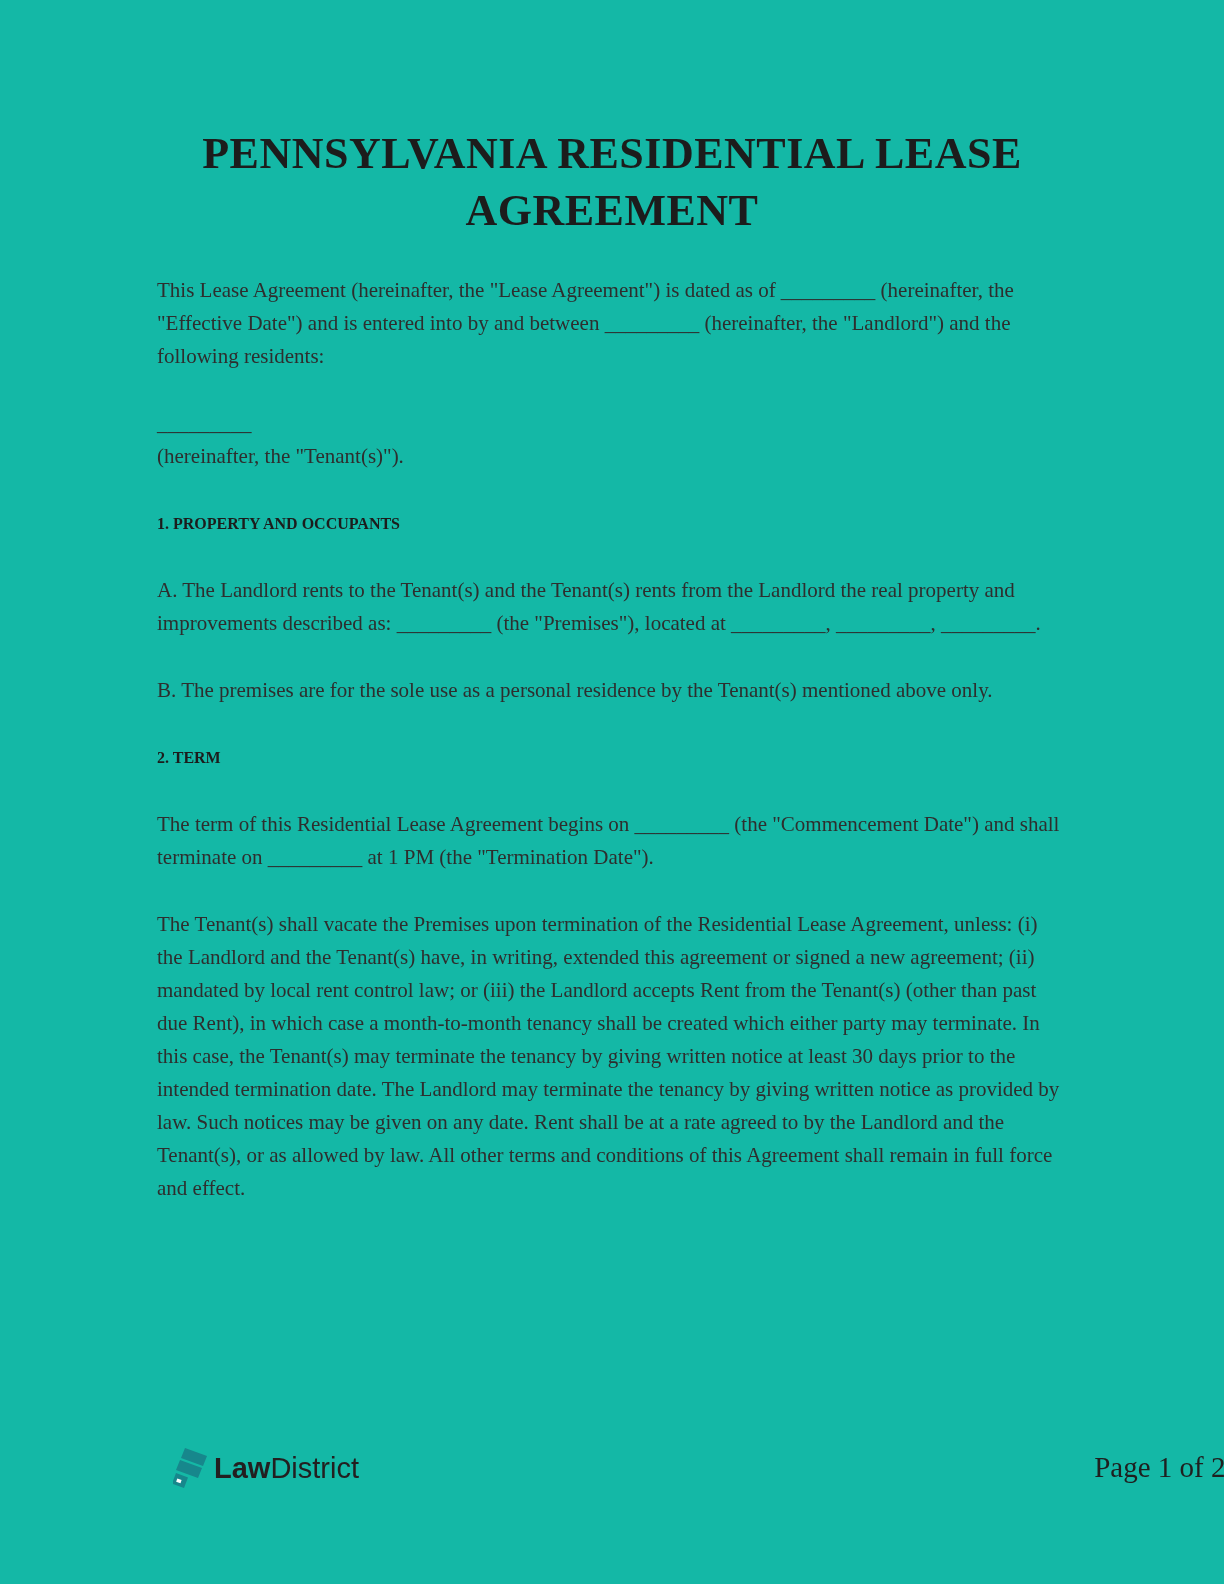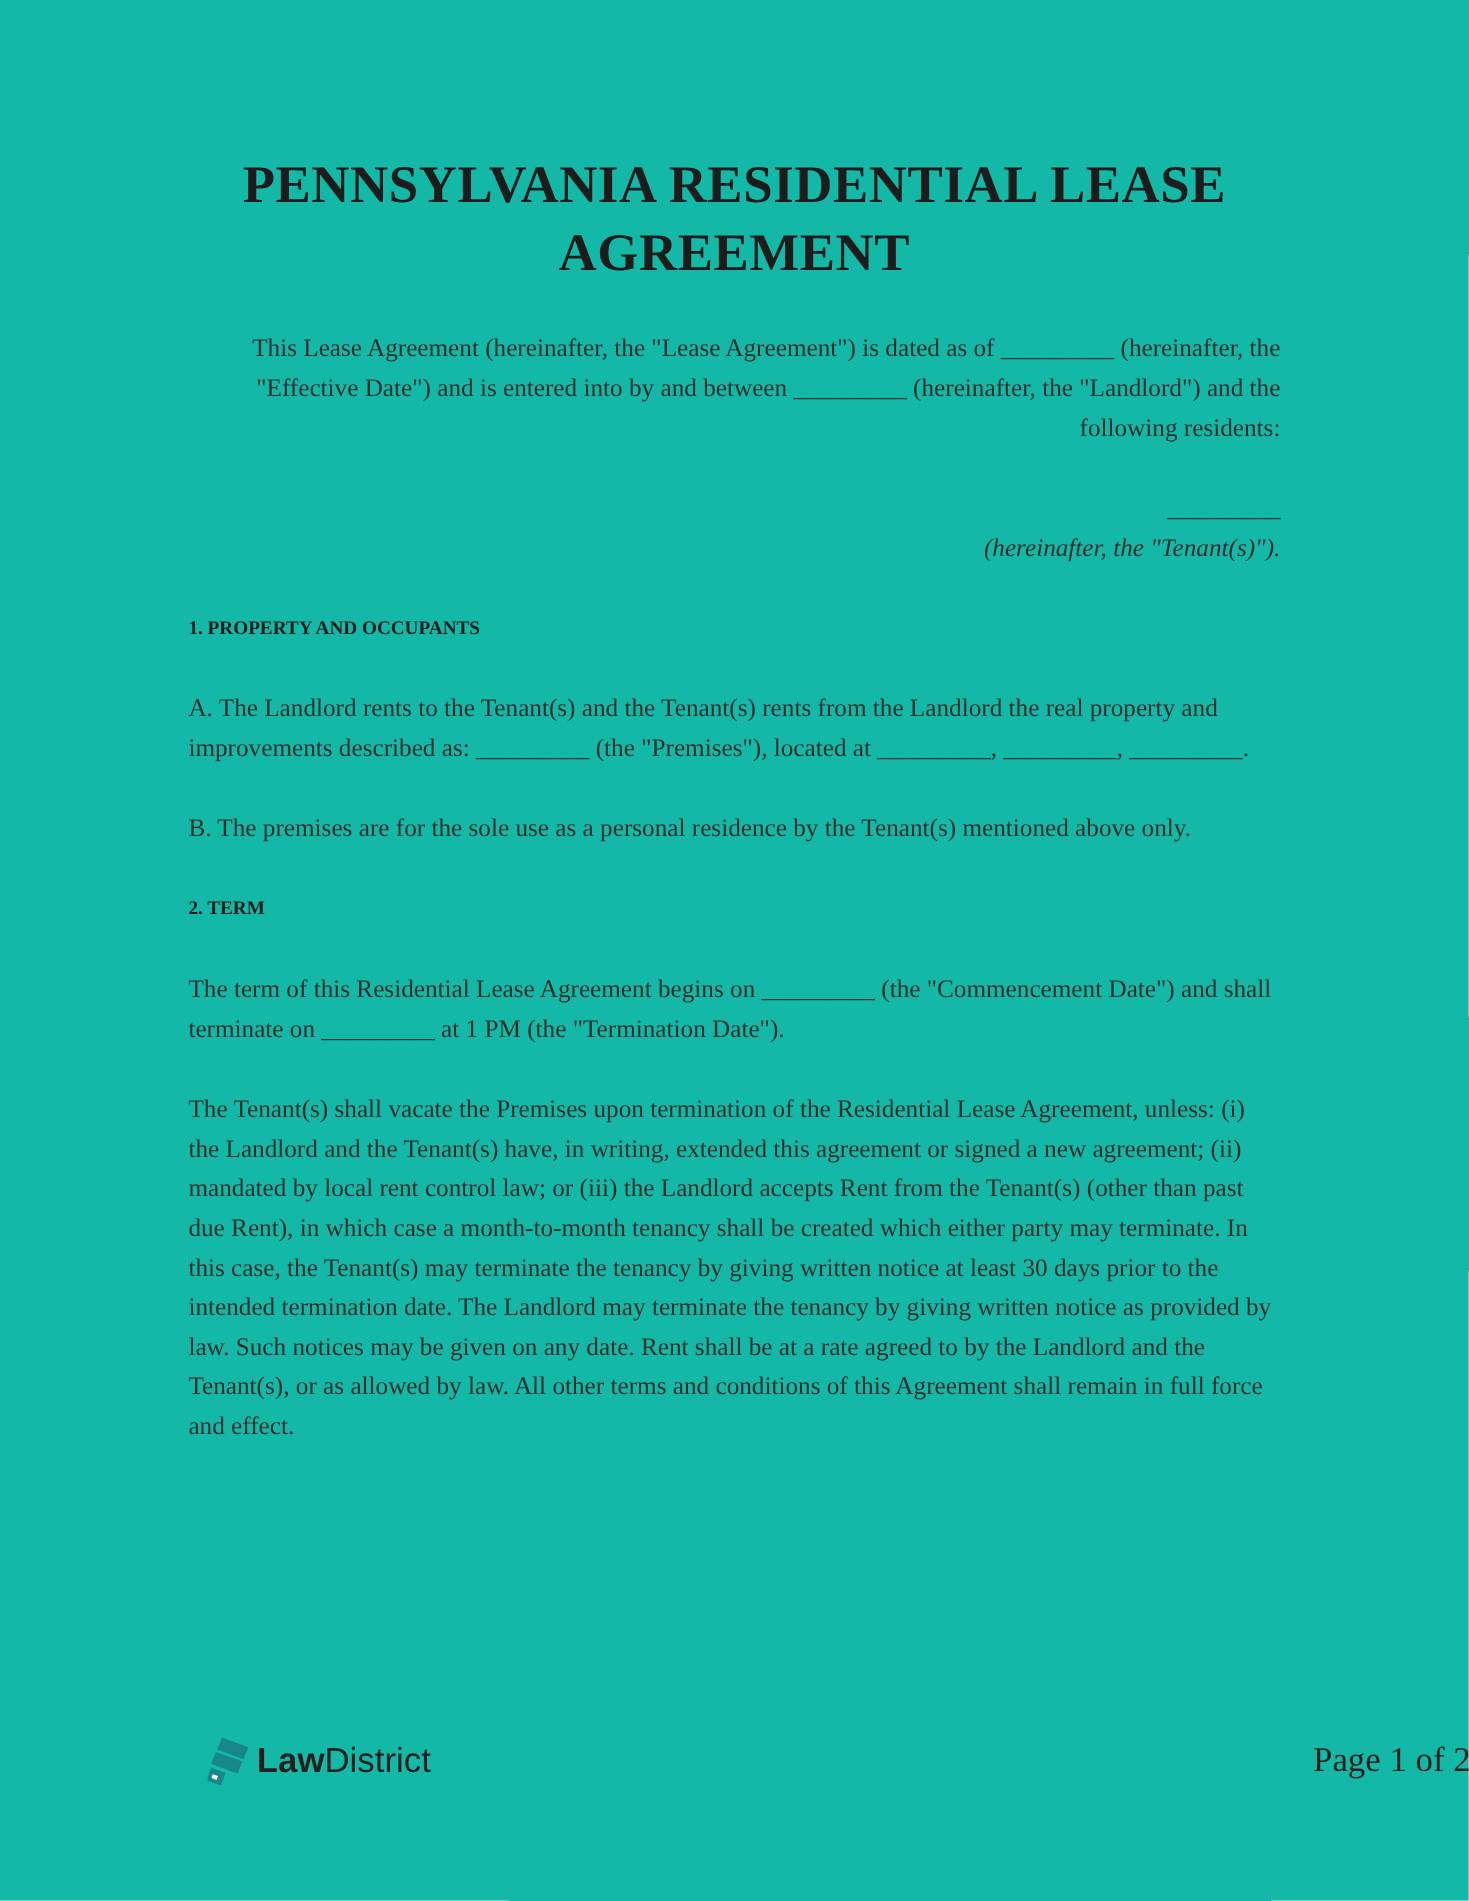--- a/index.html
+++ b/index.html
@@ -32,23 +32,23 @@
     letter-spacing: 0.5px;
   }
   .doc-title span { display: block; }
 
   .para {
     font-size: 21px;
     line-height: 33px;
     margin: 0 0 34px 0;
   }
 
-  .centered { text-align: right; }
+  .centered { text-align: left; }
 
-  .blank-line { display: block; font-style: italic; }
+  .blank-line { display: block; }
 
   .sec-heading {
     font-size: 16px;
     line-height: 33px;
     font-weight: bold;
     color: #1c1c1c;
     margin: 0 0 34px 0;
   }
 
   .footer {

